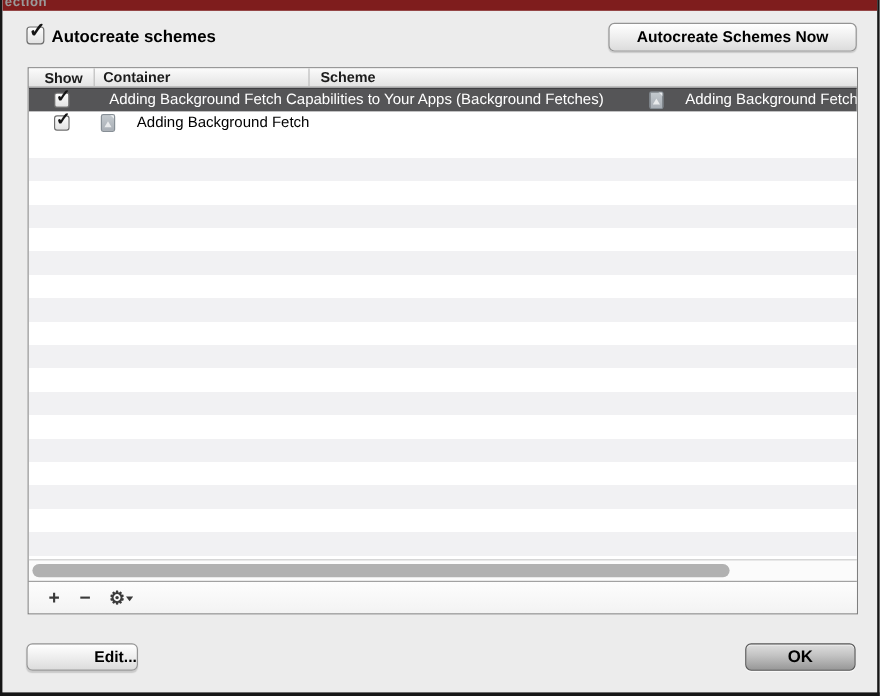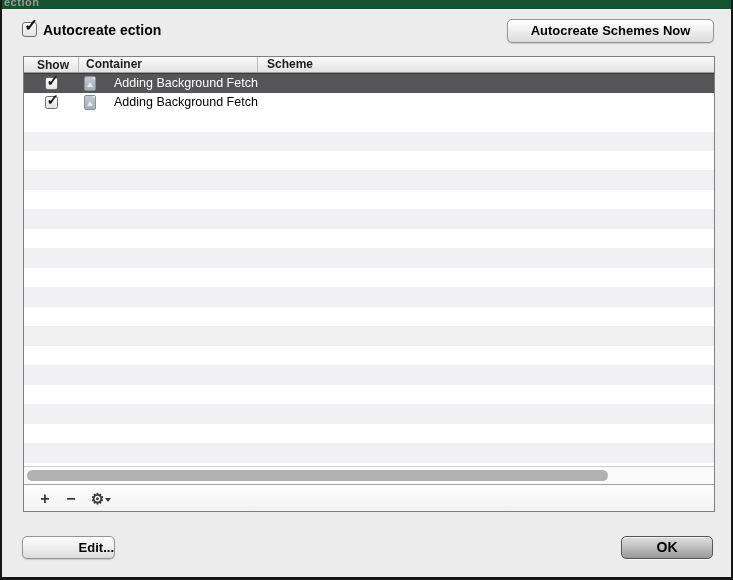--- a/index.html
+++ b/index.html
@@ -9,21 +9,21 @@
     background:#ececec;
     position:relative;
     overflow:hidden;
     border-left:2px solid #161616;
     border-right:2px solid #161616;
     border-bottom:3px solid #161616;
   }
   
   .top-strip {
     position:absolute; top:0; left:0; right:0; height:9px;
-    background:#14532d; overflow:hidden;
+    background:#7f1d1d; overflow:hidden;
   }
   .top-strip .frag {
     position:absolute; top:-4px; left:2px;
     font-size:11px; font-weight:bold; color:#9a9a9a; letter-spacing:.5px;
   }
   
   .autocreate-row {
     position:absolute; top:21px; left:20px; height:17px;
     display:flex; align-items:center; gap:6px; cursor:default;
   }
@@ -143,40 +143,41 @@
 <body>
 
 <div class="top-strip">
   <span class="frag">ection</span>
 </div>
 
 <div class="autocreate-row">
   <span class="cb">
     <span class="check">✓</span>
   </span>
-  <span class="autocreate-label">Autocreate ection</span>
+  <span class="autocreate-label">Autocreate schemes</span>
 </div>
 <div class="btn btn-now">Autocreate Schemes Now</div>
 
 <div class="table">
   <div class="thead">
     <div class="th th-show">Show</div>
     <div class="th th-container">Container</div>
     <div class="th th-scheme">Scheme</div>
   </div>
 
   <div class="rows">
     <div class="stripes"></div>
 
     <div class="row row-0">
       <div class="cell-show">
         <span class="cb small">
           <span class="check">✓</span>
         </span>
       </div>
+      <div class="cell-scheme">Adding Background Fetch Capabilities to Your Apps (Background Fetches)</div>
       <div class="cell-container">
         <span class="doc-icon"></span>
         <span>Adding Background Fetch</span>
       </div>
     </div>
 
     <div class="row row-1">
       <div class="cell-show">
         <span class="cb small">
           <span class="check">✓</span>

